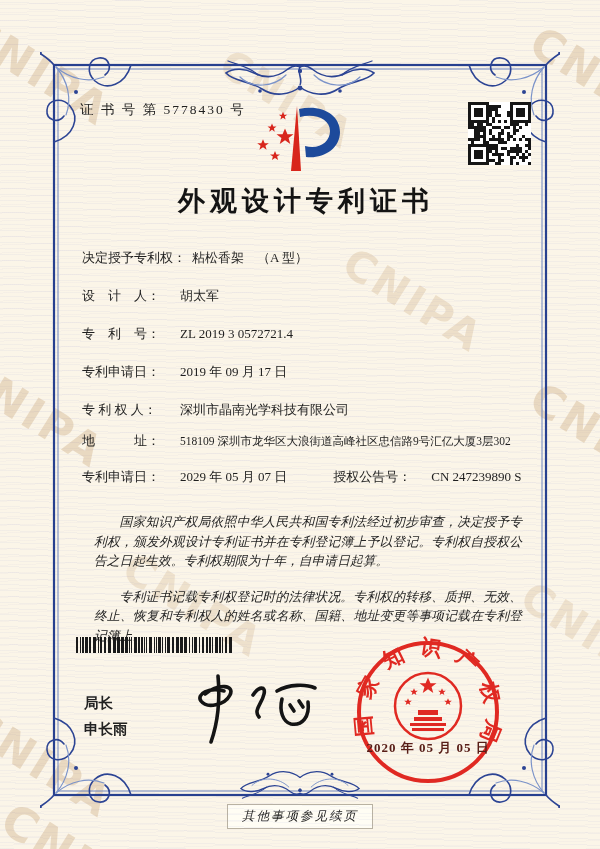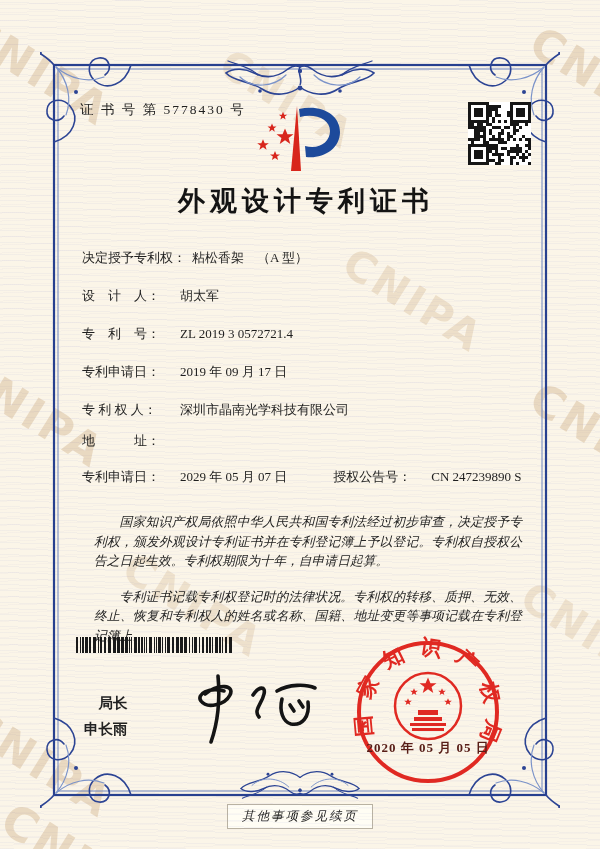--- a/index.html
+++ b/index.html
@@ -27,21 +27,21 @@
   .frow .lb{display:inline-block;min-width:92px;}
   .frow .val{margin-left:6px;}
   .frow.addr .val{font-size:11.5px;letter-spacing:0;}
   .grant .pair2{margin-left:46px;}
   .body-text{position:absolute;left:78px;right:62px;top:497px;font-size:12.8px;
              line-height:19.5px;text-align:justify;font-style:italic;color:#242424;}
   .body-text p{margin:16px;text-indent:2em;}
   .barcode{position:absolute;left:76px;top:637px;height:16px;width:162px;font-size:0;}
   .barcode i{display:inline-block;height:100%;background:#1a1a1a;}
   .signer{position:absolute;left:84px;top:690px;font-family:"Liberation Sans","DejaVu Sans",sans-serif;
-          font-weight:bold;font-size:14.5px;color:#222;line-height:26px;text-align:right;}
+          font-weight:bold;font-size:14.5px;color:#222;line-height:26px;}
   .autograph{position:absolute;left:175px;top:664px;}
   .seal{position:absolute;left:352px;top:636px;z-index:5;opacity:.95;}
   .page-no{position:absolute;left:0;right:0;top:770px;text-align:center;font-size:12px;letter-spacing:1px;}
   .note-box{position:absolute;left:50%;top:804px;transform:translateX(-50%);
             background:#fffdf4;border:1px solid #b9b2a2;padding:3px 14px;
             font-size:12.5px;font-style:italic;letter-spacing:2px;white-space:nowrap;}
 </style>
 </head>
 <body>
 
@@ -574,20 +574,21 @@
     <div class="frow" style="top:363px">
       <span class="lb">专利申请日：</span>
       <span class="val">2019 年 09 月 17 日</span>
     </div>
     <div class="frow" style="top:401px">
       <span class="lb">专 利 权 人：</span>
       <span class="val">深圳市晶南光学科技有限公司</span>
     </div>
     <div class="frow addr" style="top:432px">
       <span class="lb">地　　　址：</span>
+      <span class="val">518109 深圳市龙华区大浪街道高峰社区忠信路9号汇亿大厦3层302</span>
     </div>
     <div class="frow grant" style="top:468px">
       <span class="lb">专利申请日：</span>
       <span class="val">2029 年 05 月 07 日</span>
       <span class="lb pair2">授权公告号：</span>
       <span class="val">CN 247239890 S</span>
     </div>
 
     <div class="body-text">
       <p>国家知识产权局依照中华人民共和国专利法经过初步审查，决定授予专利权，颁发外观设计专利证书并在专利登记簿上予以登记。专利权自授权公告之日起生效。专利权期限为十年，自申请日起算。</p>

